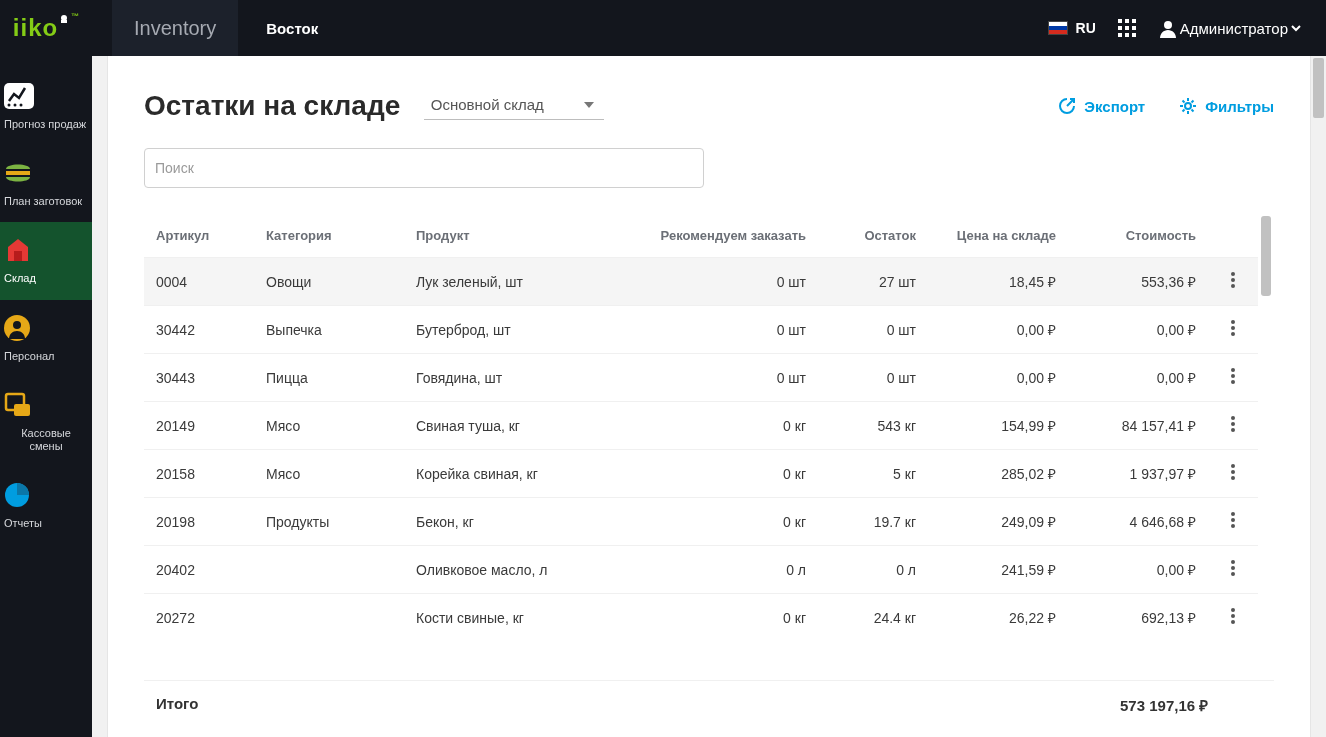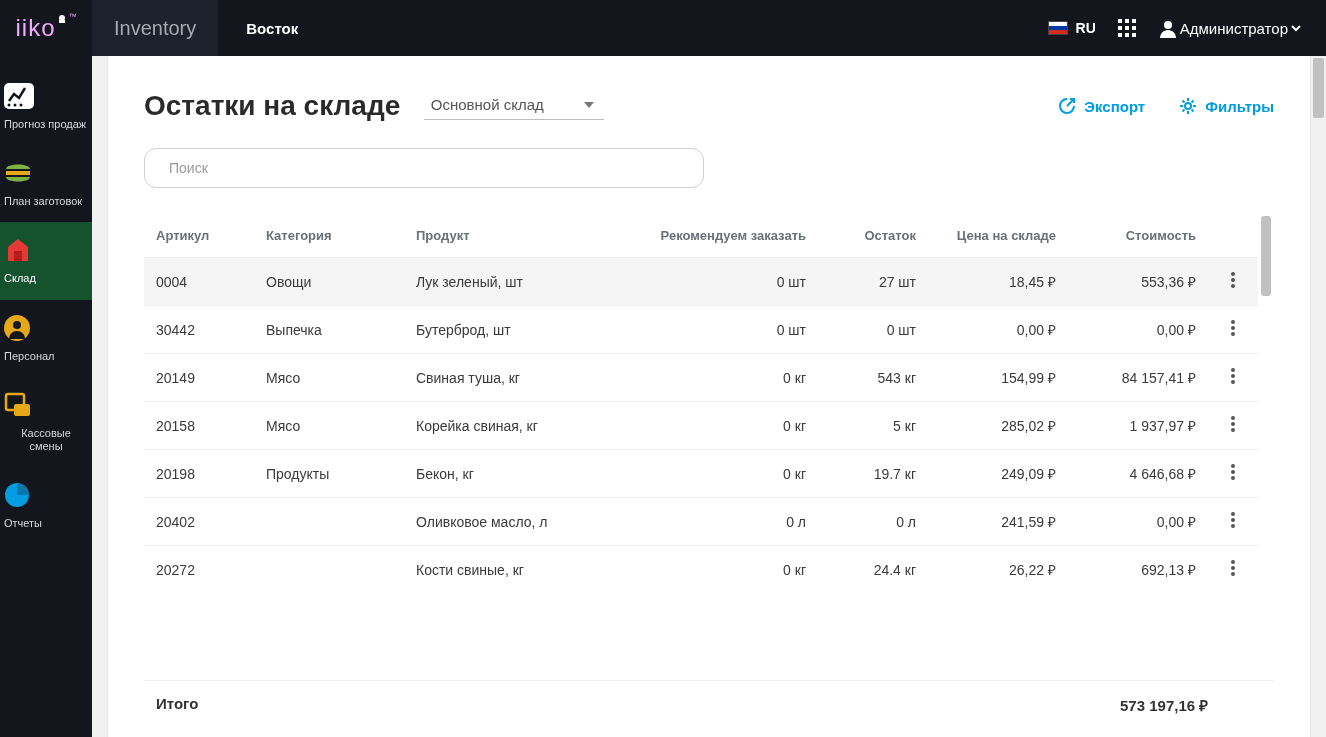--- a/index.html
+++ b/index.html
@@ -1,23 +1,23 @@
 <!DOCTYPE html>
 <html><head>
 <meta charset="utf-8">
 <style>
   * { box-sizing: border-box; margin: 0; padding: 0; }
   html, body { height: 100%; width: 100%; font-family: Arial, Helvetica, sans-serif; font-size: 14px; background: #fff; color: #333; overflow: hidden; }
   .app { display: flex; flex-direction: column; height: 100vh; width: 100vw; }
 
   .topbar { display: flex; align-items: center; height: 56px; background: #13161d; color: #fff; flex-shrink: 0; }
   .logo-box { width: 92px; height: 56px; display: flex; align-items: center; justify-content: center; background: #13161d; }
-  .logo-text { font-size: 24px; font-weight: normal; color: #f0abfc; letter-spacing: 1px; display:flex; align-items:flex-start;}
+  .logo-text { font-size: 24px; font-weight: bold; color: #84cc16; letter-spacing: 1px; display:flex; align-items:flex-start;}
   .logo-text svg { vertical-align: top; }
-  .appname { padding: 0 22px; height:56px; display:flex; align-items:center; font-size: 20px; color: #a6aab2; background:#1c212b; }
+  .appname { padding: 0 22px; height:56px; display:flex; align-items:center; font-size: 20px; color: #a6aab2; background:#1c212b;margin-left:20px; }
   .location { padding: 0 28px; font-size: 15px; font-weight: 600; color: #fff; }
   .top-spacer { flex: 1; }
   .top-right { display: flex; align-items: center; gap: 22px; padding-right: 24px; margin-left: 8px; }
   .lang { display: flex; align-items: center; gap: 8px; font-size: 14px; font-weight:600; }
   .flag-ru { width: 20px; height: 14px; display:inline-block; background: linear-gradient(to bottom, #fff 0 33%, #0039a6 33% 66%, #d52b1e 66% 100%); border:1px solid #444;}
   .apps-icon svg, .user svg { display:block; }
   .user { display: flex; align-items: center; gap: 2px; font-size: 15px; }
   .apps-icon, .user, .lang { cursor: pointer; }
 
   .body-area { flex: 1; display: flex; overflow: hidden; }
@@ -34,21 +34,21 @@
 
   .content-wrap { flex: 1; display:flex; flex-direction:column; overflow:hidden; background:#fff; padding: 34px 36px 0 36px; position:relative;}
   .page-header { display:flex; align-items:center; gap: 24px; }
   .page-title { font-size: 28px; font-weight: 700; color:#2a2a2a; }
   .warehouse-select { display:flex; align-items:center; gap: 40px; border-bottom: 1px solid #bdbdbd; padding: 4px 6px 6px 2px; font-size:15px; color:#555; cursor:pointer; min-width:180px; justify-content:center;}
   .hdr-spacer { flex:1; }
   .hdr-actions { display:flex; align-items:flex-end; gap: 34px; }
   .action-btn { display:flex; align-items:center; gap:8px; color:#009de0; font-weight:600; font-size:15px; cursor:pointer; }
 
   .search-row { margin-top: 26px; }
-  .search-input { width: 560px; max-width:100%; height: 40px; border:1px solid #d0d0d0; border-radius:12px; padding: 0 24px; font-size:14px; }
+  .search-input { width: 560px; max-width:100%; height: 40px; border:1px solid #d0d0d0; border-radius:4px; padding: 0 10px; font-size:14px; }
   .search-input::placeholder { color:#9a9a9a; }
 
   .table-area { flex:1; margin-top: 26px; display:flex; flex-direction:column; overflow:hidden; }
   table { width:100%; border-collapse: collapse; }
   thead th { text-align:left; font-size:13px; font-weight:600; color:#6b6f76; padding: 14px 12px; }
   thead th.r, tbody td.r { text-align:right; }
   tbody td { font-size:14px; color:#3a3a3a; padding: 14px 12px; }
   tbody tr { border-top: 1px solid #f0f0f0; }
   tbody tr.selected { background:#f5f5f5; }
   tbody tr.selected td { font-weight:400; }
@@ -271,20 +271,36 @@
                     <td class="r">0,00 ₽</td>
                     <td class="more-cell"><span class="more-dots">
                         <svg width="4" height="16" viewBox="0 0 4 16">
                           <circle cx="2" cy="2" r="2" fill="#555"></circle>
                           <circle cx="2" cy="8" r="2" fill="#555"></circle>
                           <circle cx="2" cy="14" r="2" fill="#555"></circle>
                         </svg>
                       </span></td>
                   </tr>
                   <tr>
+                    <td>30443</td>
+                    <td>Пицца</td>
+                    <td>Говядина, шт</td>
+                    <td class="r">0 шт</td>
+                    <td class="r">0 шт</td>
+                    <td class="r">0,00 ₽</td>
+                    <td class="r">0,00 ₽</td>
+                    <td class="more-cell"><span class="more-dots">
+                        <svg width="4" height="16" viewBox="0 0 4 16">
+                          <circle cx="2" cy="2" r="2" fill="#555"></circle>
+                          <circle cx="2" cy="8" r="2" fill="#555"></circle>
+                          <circle cx="2" cy="14" r="2" fill="#555"></circle>
+                        </svg>
+                      </span></td>
+                  </tr>
+                  <tr>
                     <td>20149</td>
                     <td>Мясо</td>
                     <td>Свиная туша, кг</td>
                     <td class="r">0 кг</td>
                     <td class="r">543 кг</td>
                     <td class="r">154,99 ₽</td>
                     <td class="r">84 157,41 ₽</td>
                     <td class="more-cell"><span class="more-dots">
                         <svg width="4" height="16" viewBox="0 0 4 16">
                           <circle cx="2" cy="2" r="2" fill="#555"></circle>

